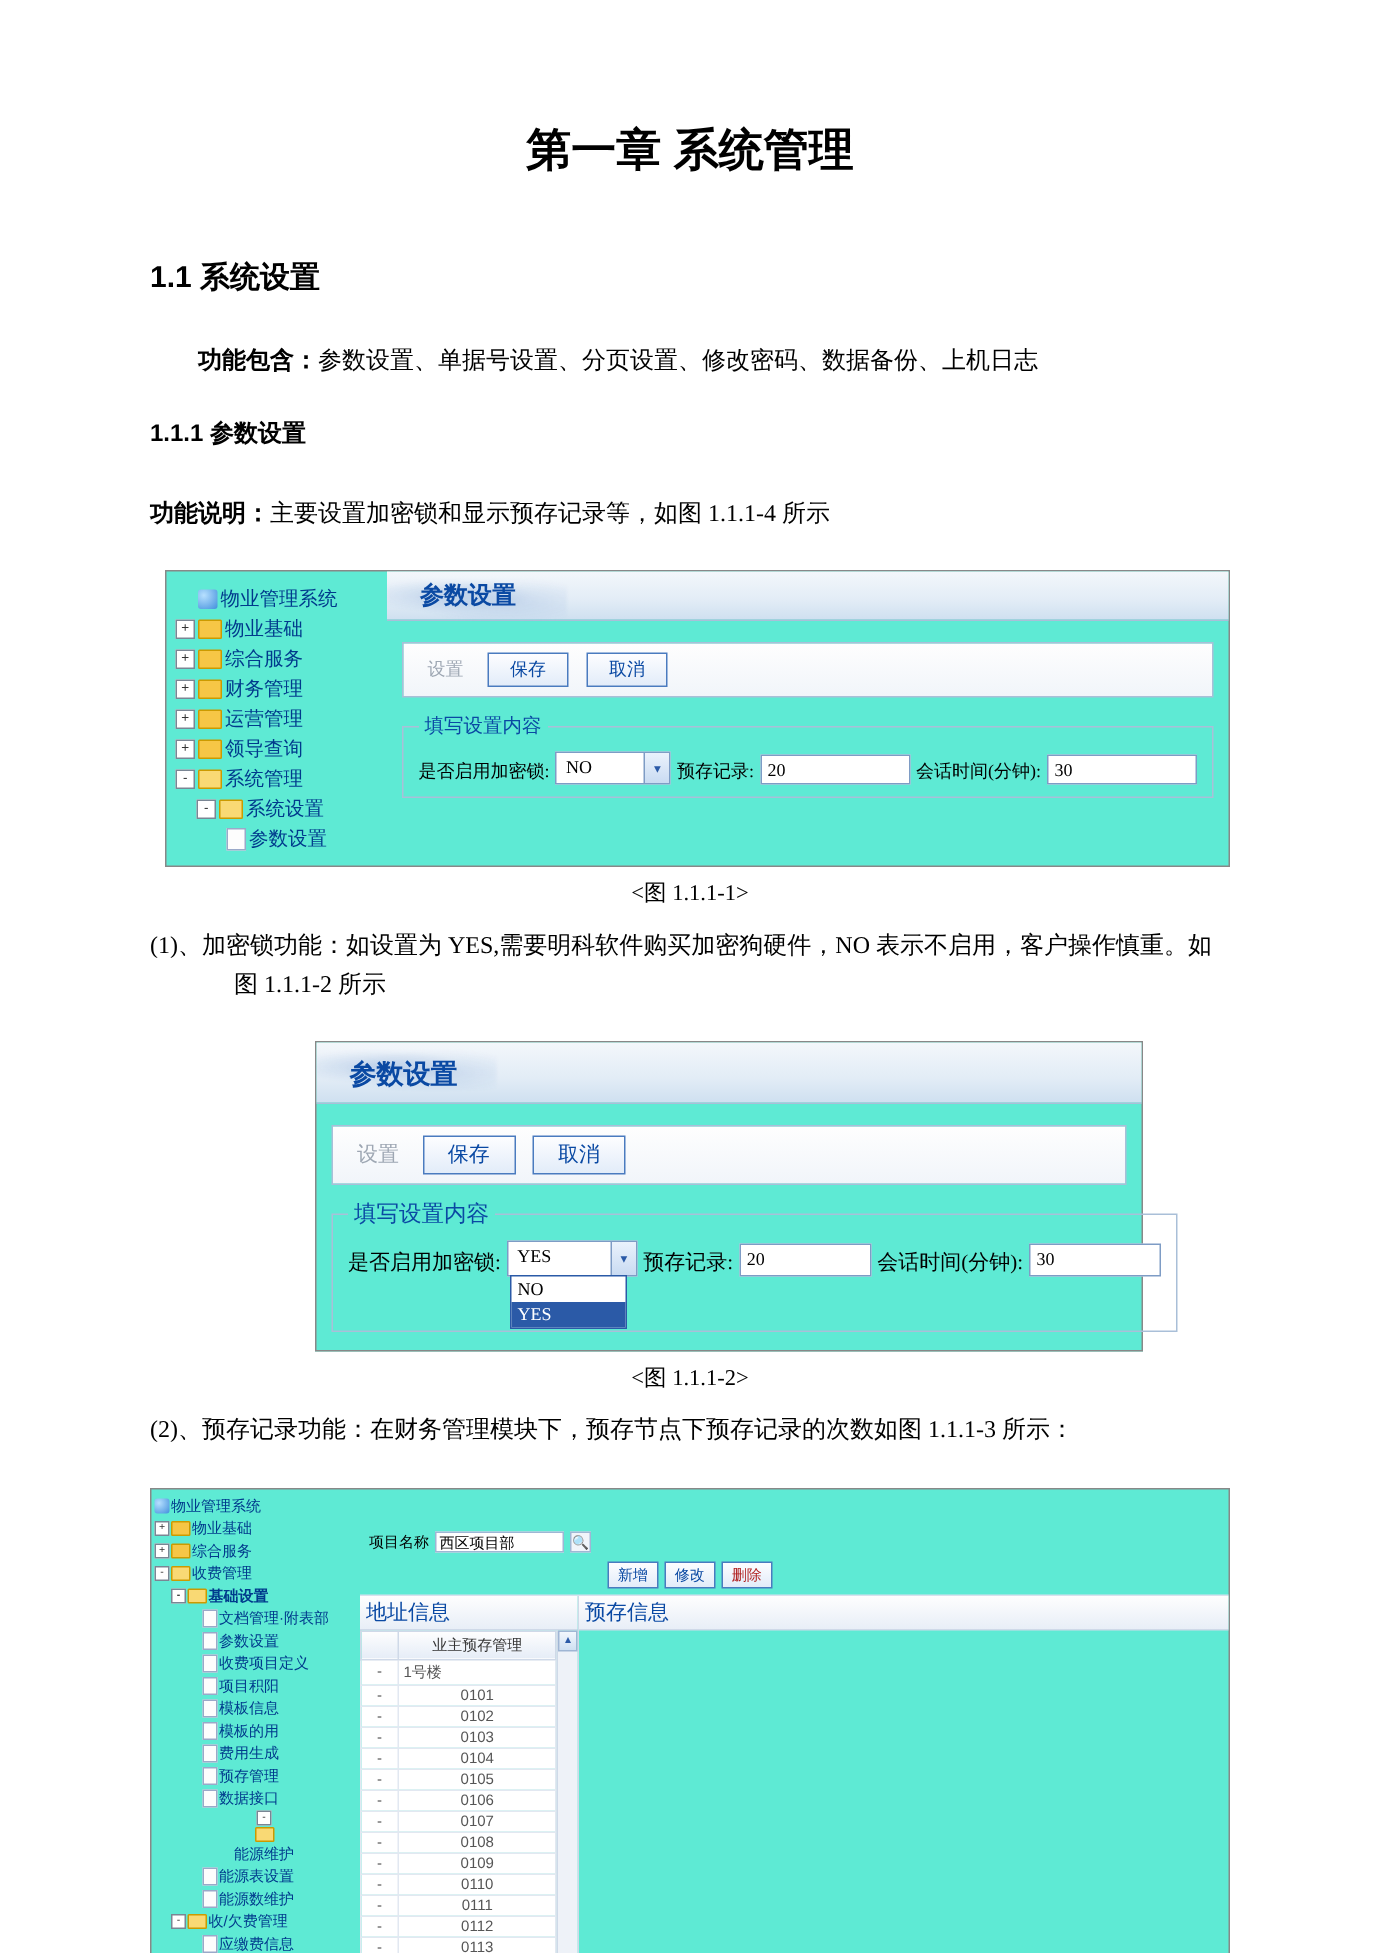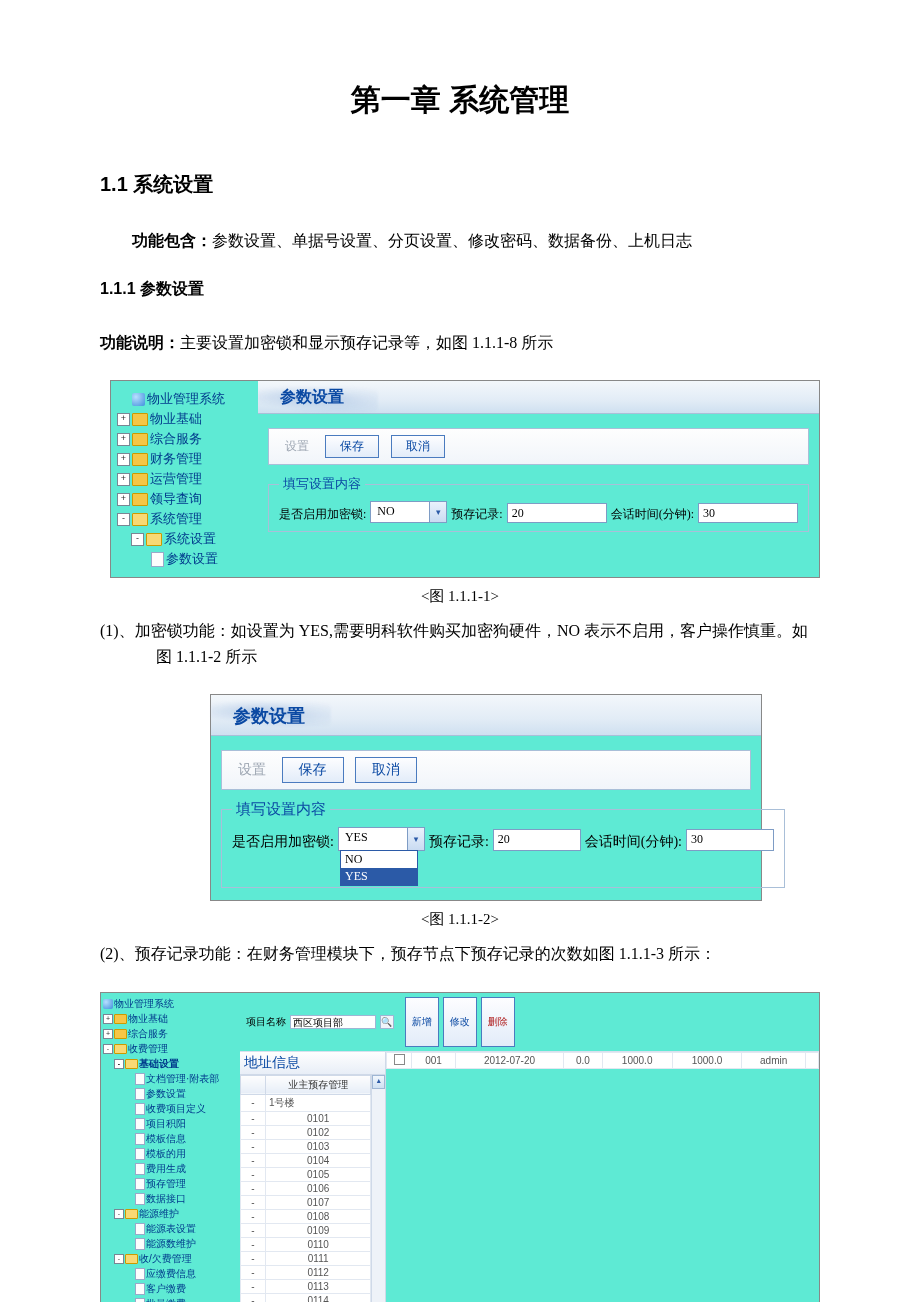--- a/index.html
+++ b/index.html
@@ -179,24 +179,25 @@
     color: #0a49a3; font-weight: bold; font-size: 11px;
     padding-left: 12px; line-height: 22px;
   }
   .query-row {
     padding: 4px 6px; font-size: 10px;
     border-bottom: 1px solid #d7e1ee;
     display: flex; align-items: center; gap: 4px;
   }
   .sm-input { border: 1px solid #9fb6d4; height: 12px; width: 80px; font-size: 10px; padding: 0 2px; background:#fff; }
   .sm-btn {
-    border: 1px solid #4a7bbf; padding: 17px 6px;
+    border: 1px solid #4a7bbf; padding: 1px 6px;
     background: linear-gradient(#fdfdff, #e2ecf9);
     color: #0a49a3; font-size: 10px;
     cursor: pointer;
+    margin-top: 44px;
   }
   .sm-btn.red { color: #b02020; }
   .mag { width: 12px; height: 12px; border: 1px solid #9fb6d4; background: #f0f4fa; display: inline-flex; align-items: center; justify-content: center; font-size: 9px; color: #5577aa; }
 
   .split3 { display: flex; }
   .col-left3 { width: 145px; border-right: 1px solid #cfd9e8; }
   .col-right3 { flex: 1; }
   .subhdr {
     background: linear-gradient(#fefefe, #e8eef7);
     border-bottom: 1px solid #cfd9e8;
@@ -230,21 +231,21 @@
 
 <h2 class="section">1.1 系统设置</h2>
 
 <p class="indent">
   <span class="bold">功能包含：</span><span>参数设置、单据号设置、分页设置、修改密码、数据备份、上机日志</span>
 </p>
 
 <h3 class="subsection">1.1.1 参数设置</h3>
 
 <p>
-  <span class="bold">功能说明：</span><span>主要设置加密锁和显示预存记录等，如图 1.1.1-8 所示</span>
+  <span class="bold">功能说明：</span><span>主要设置加密锁和显示预存记录等，如图 1.1.1-4 所示</span>
 </p>
 
 <div class="app-box app1" style="margin-left:10px;">
 
   <div class="tree">
     <div class="trow">
       <span class="noexp"></span>
         <span class="root-ico"></span>
       <span>物业管理系统</span>
     </div>
@@ -420,21 +421,21 @@
         <div class="trow" style="padding-left: 22px;">
           <span class="noexp"></span>
           <span class="doc"></span>
           <span>预存管理</span>
         </div>
         <div class="trow" style="padding-left: 22px;">
           <span class="noexp"></span>
           <span class="doc"></span>
           <span>数据接口</span>
         </div>
-        <div class="trow" style="padding-left: 11px;">
+        <div class="trow" style="padding-left: 11px; flex-direction: column;">
           <span class="exp">-</span>
           <span class="folder open"></span>
           <span>能源维护</span>
         </div>
         <div class="trow" style="padding-left: 22px;">
           <span class="noexp"></span>
           <span class="doc"></span>
           <span>能源表设置</span>
         </div>
         <div class="trow" style="padding-left: 22px;">
@@ -554,31 +555,22 @@
               </tbody>
           </table>
           <div class="scroll-rail">
             <div class="scroll-btn">▴</div>
             <div style="flex:1"></div>
             <div class="scroll-btn" style="position:absolute; bottom:0; left:0; right:0;">▾</div>
           </div>
         </div>
       </div>
       <div class="col-right3">
+        <div class="subhdr">预存信息</div>
         <table class="grid">
           <tbody>
-          <tr>
-            <td style="width:18px;"><span style="display:inline-block;width:9px;height:9px;border:1px solid #888;"></span></td>
-            <td>001</td>
-            <td>2012-07-20</td>
-            <td>0.0</td>
-            <td>1000.0</td>
-            <td>1000.0</td>
-            <td>admin</td>
-            <td></td>
-          </tr>
         </tbody>
           </table>
         <div style="height:160px;"></div>
       </div>
     </div>
   </div>
 </div>
 
 </body></html>

